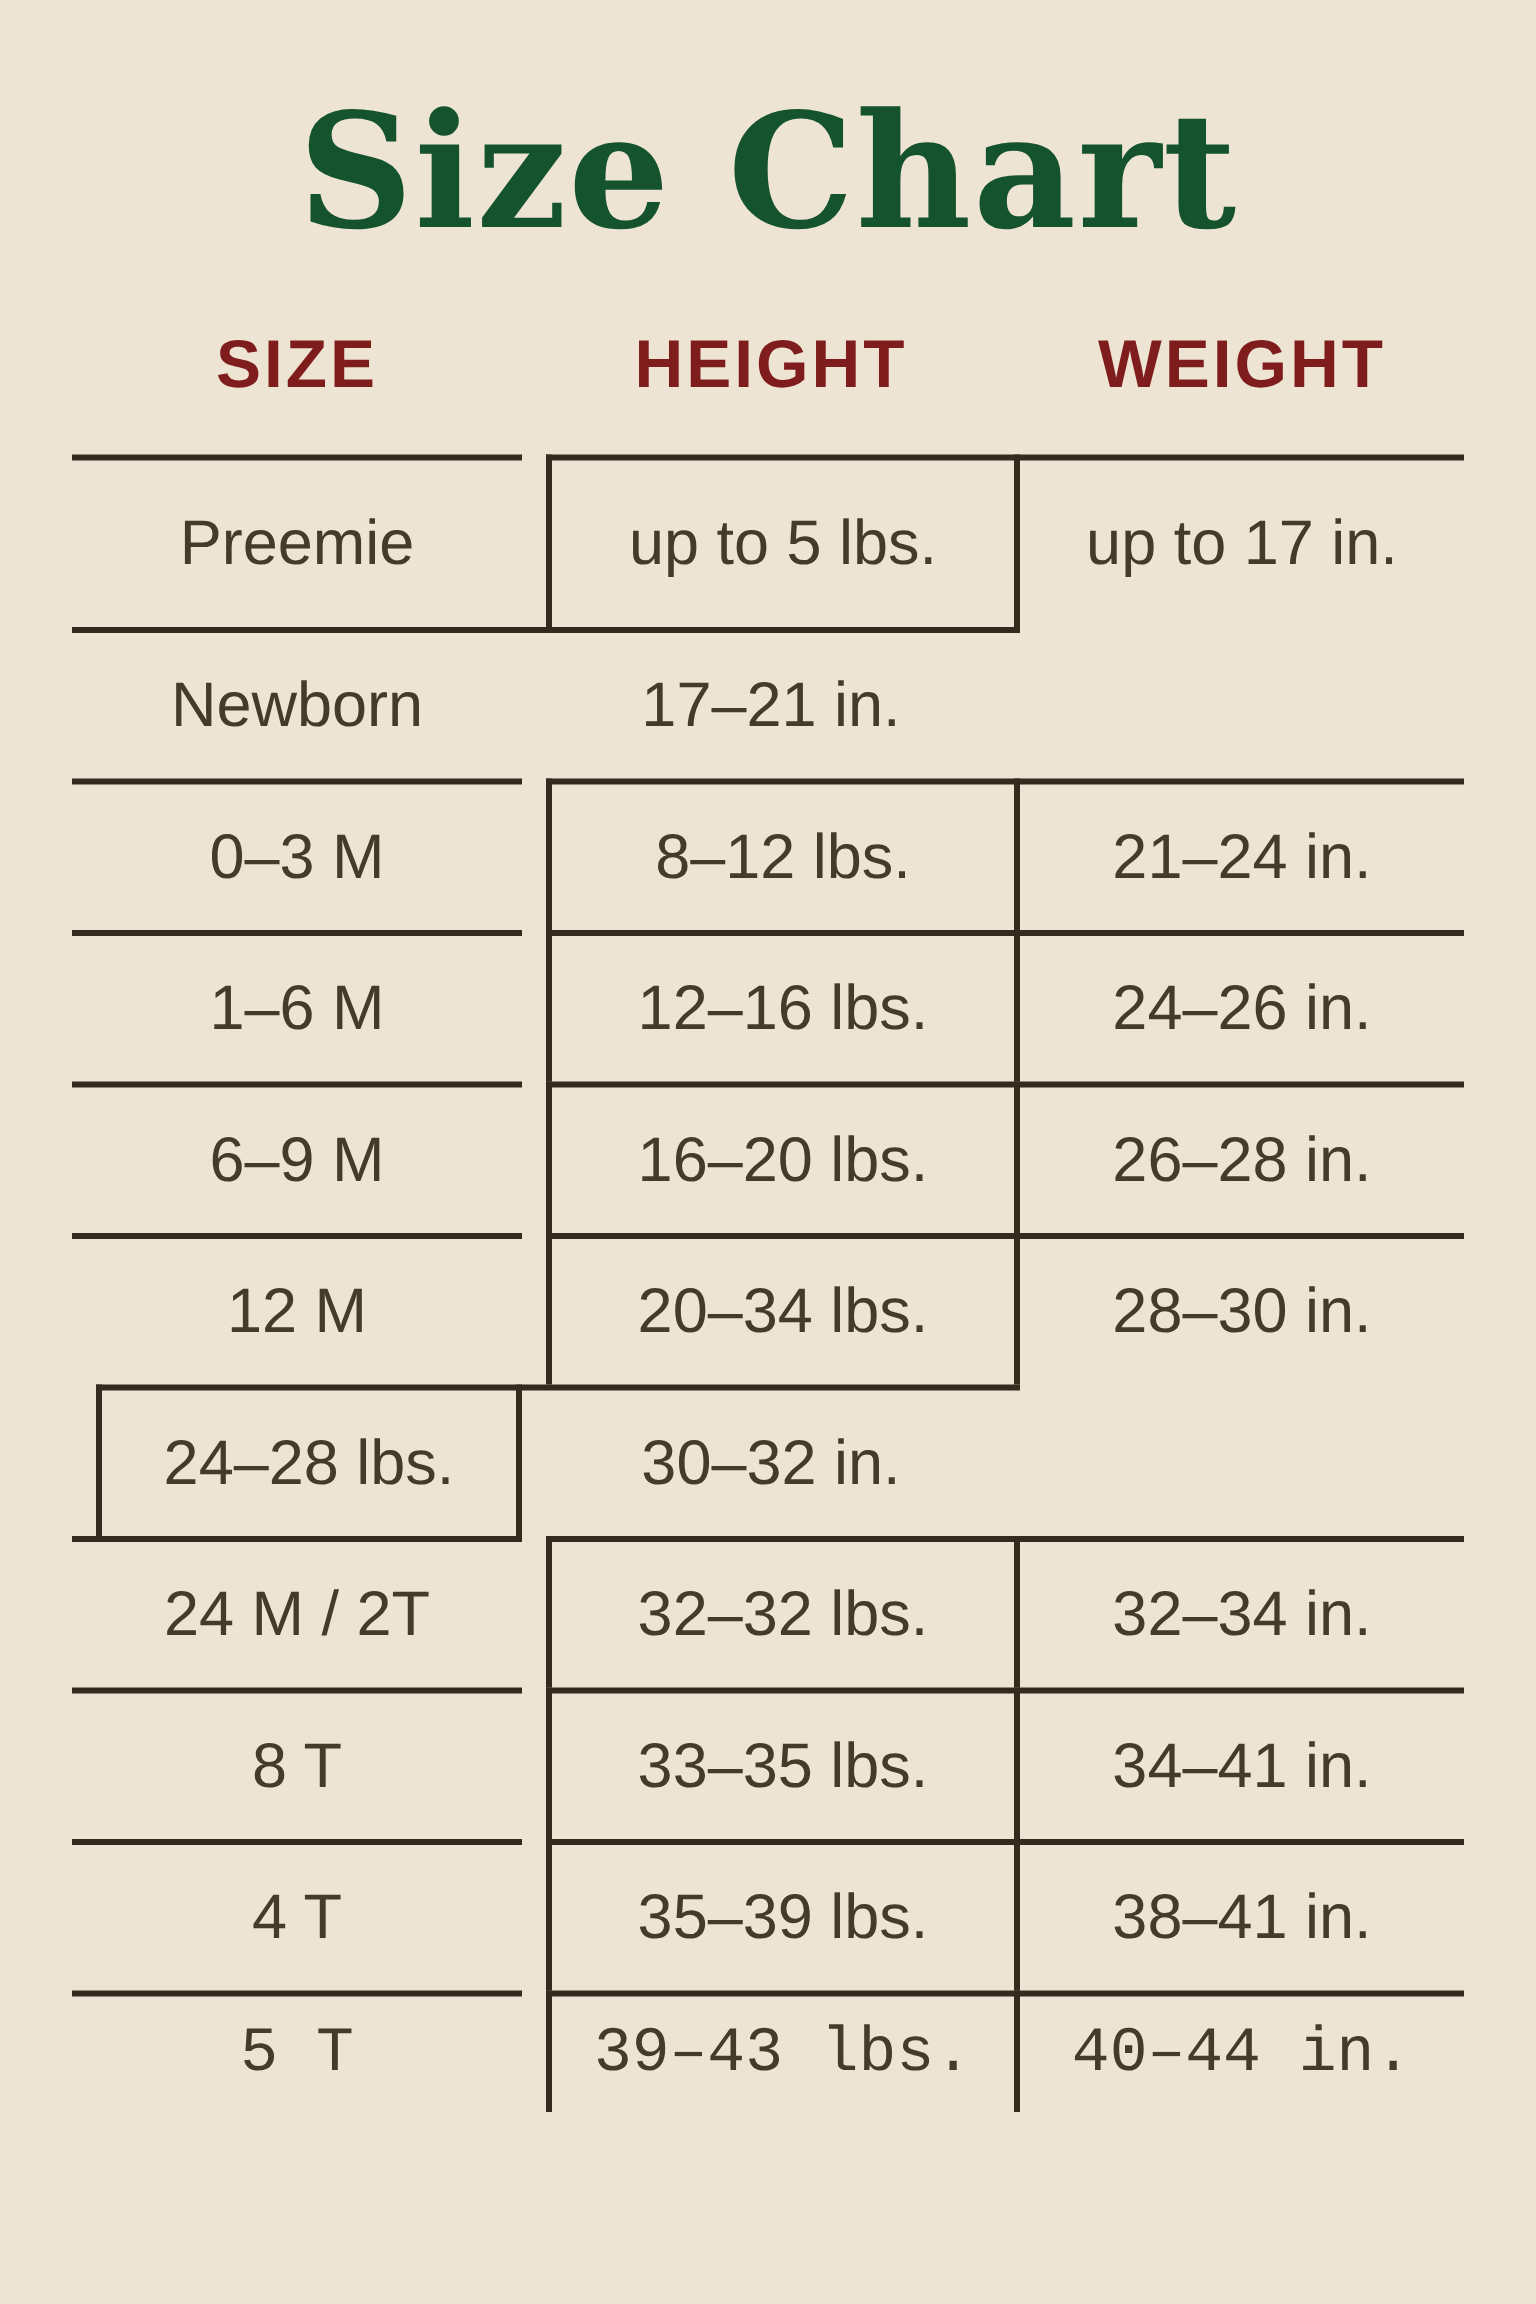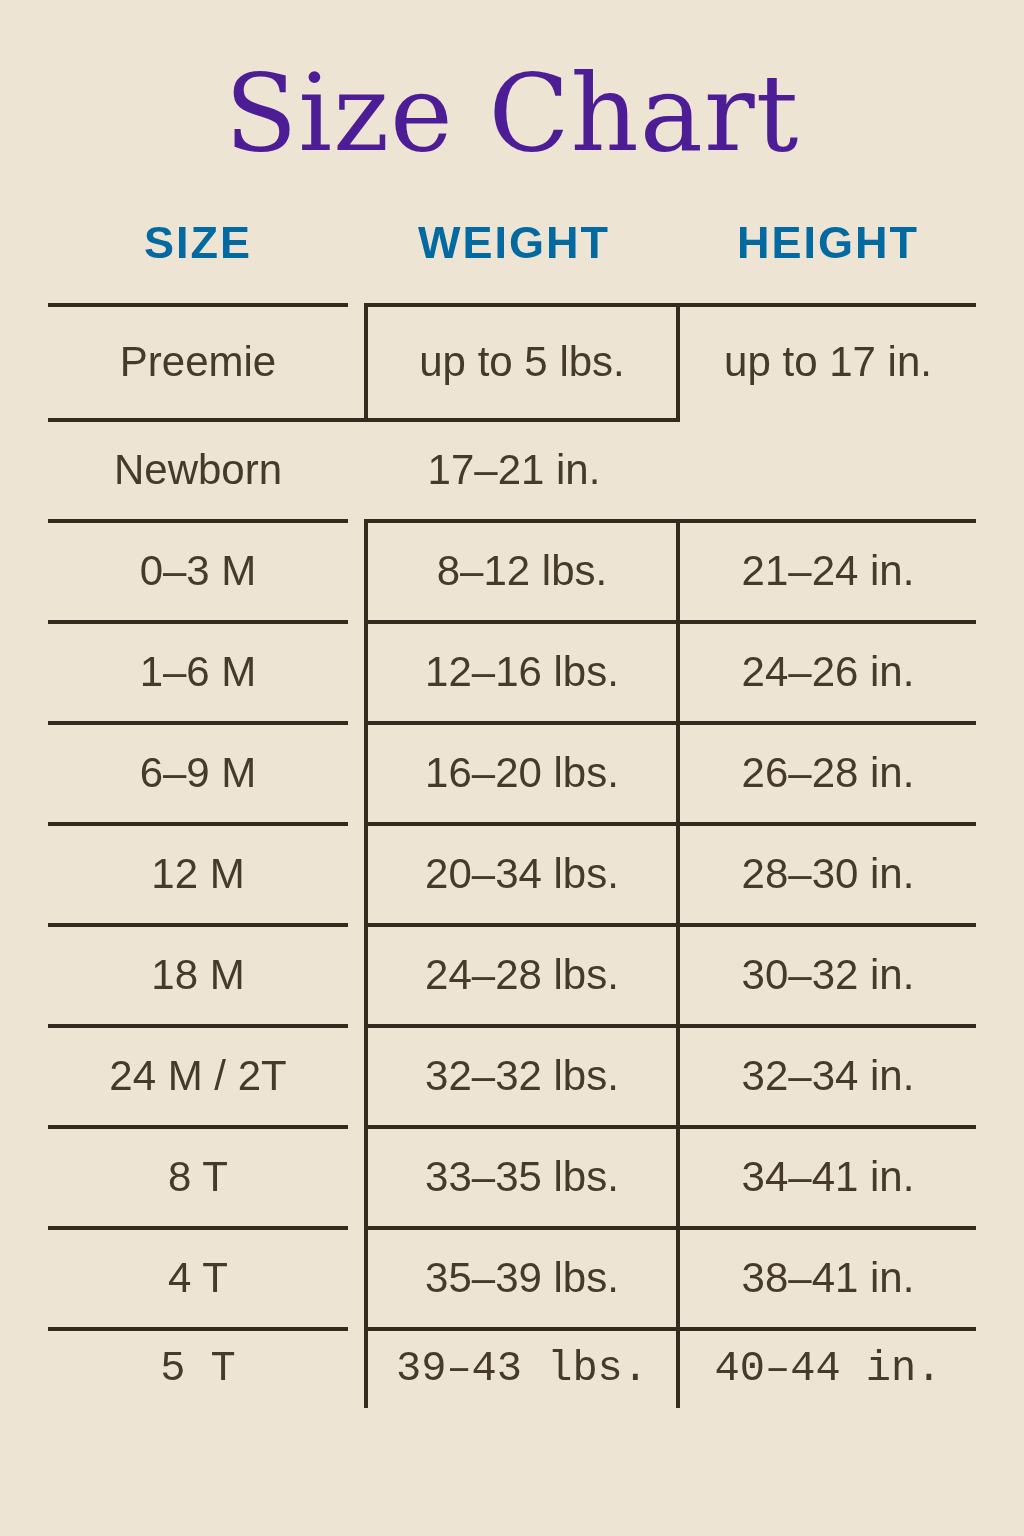--- a/index.html
+++ b/index.html
@@ -11,42 +11,42 @@
     height: 1536px;
     background: #ede4d4;
     color: #463a29;
     font-family: "Liberation Sans", sans-serif;
     overflow: hidden;
   }
   .title {
     margin: 0;
     padding-top: 56px;
     font-family: "DejaVu Serif", serif;
-    font-weight: 400;
+    font-weight: 700;
     font-size: 106px;
     line-height: 1.1;
     text-align: center;
-    color: #4c1d95;
+    color: #14532d;
     letter-spacing: 1px;
   }
   .size-table {
     width: 928px;
     margin: 44px auto 0 auto;
   }
   .thead, .tr {
     display: grid;
     grid-template-columns: 300px 332px 296px;
   }
   .th {
     text-align: center;
     font-weight: 700;
     font-size: 45px;
     letter-spacing: 2px;
     padding-bottom: 34px;
-    color: #0369a1;
+    color: #7f1d1d;
   }
   .td {
     border-top: 4px solid #342a1d;
     display: flex;
     align-items: center;
     justify-content: center;
     font-size: 42px;
     height: 97px;
     box-sizing: content-box;
     text-align: right;
@@ -61,22 +61,22 @@
 </style>
 </head>
 <body>
 
 <h1 class="title">Size Chart</h1>
 
 <div class="size-table">
 
   <div class="thead">
     <div class="th">SIZE</div>
+    <div class="th">HEIGHT</div>
     <div class="th">WEIGHT</div>
-    <div class="th">HEIGHT</div>
   </div>
 
   <div class="tbody">
 
     <div class="tr">
       <div class="td col-left">Preemie</div>
       <div class="td col-mid">up to 5 lbs.</div>
       <div class="td col-right">up to 17 in.</div>
     </div>
 
@@ -103,21 +103,20 @@
       <div class="td col-right">26–28 in.</div>
     </div>
 
     <div class="tr">
       <div class="td col-left">12 M</div>
       <div class="td col-mid">20–34 lbs.</div>
       <div class="td col-right">28–30 in.</div>
     </div>
 
     <div class="tr">
-      <div class="td col-left">18 M</div>
       <div class="td col-mid">24–28 lbs.</div>
       <div class="td col-right">30–32 in.</div>
     </div>
 
     <div class="tr">
       <div class="td col-left">24 M / 2T</div>
       <div class="td col-mid">32–32 lbs.</div>
       <div class="td col-right">32–34 in.</div>
     </div>
 

